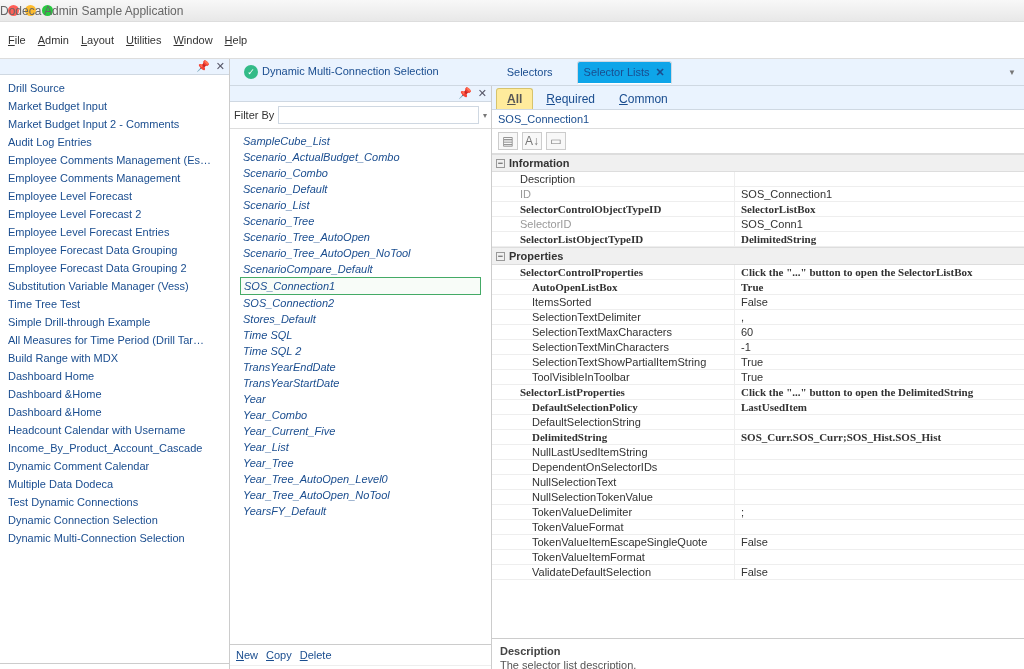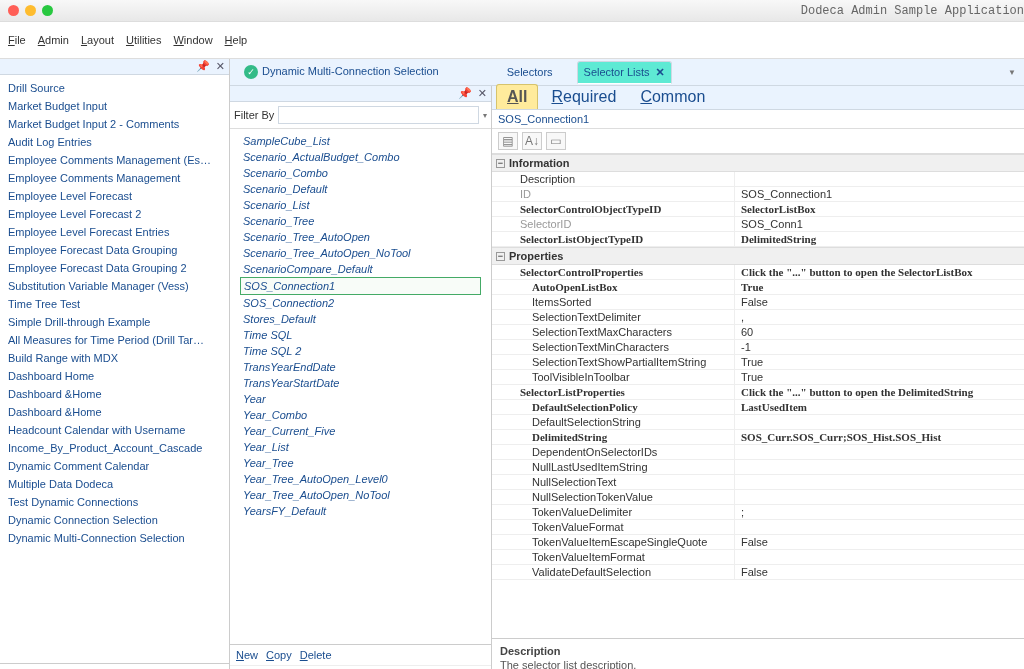--- a/index.html
+++ b/index.html
@@ -5,62 +5,62 @@
 * { box-sizing: border-box; margin: 0; padding: 0; }
 body { font-family: "Segoe UI", Tahoma, Arial, sans-serif; font-size: 11px; color: #333; background: #f0f0f0; width: 1024px; height: 669px; overflow: hidden; }
 
 
 .titlebar { height: 22px; background: linear-gradient(#f8f8f8, #e8e8e8); display: flex; align-items: center; padding: 0 8px; position: relative; border-bottom:1px solid #ddd;}
 .traffic-lights { display: flex; gap: 6px; }
 .tl { width: 11px; height: 11px; border-radius: 50%; }
 .tl.red { background: #ff5f57; }
 .tl.yellow { background: #febc2e; }
 .tl.green { background: #28c840; }
-.title { position:absolute; left:0; right:0; text-align:right; color:#666; font-size:12px;font-family:Liberation Mono, monospace; }
+.title { position:absolute; left:0; right:0; text-align:left; color:#666; font-size:12px; }
 
 
 .menubar { height: 37px; background: #fff; display: flex; align-items: center; gap: 12px; padding: 12px 8px; border-bottom:1px solid #ddd;}
 .menubar span { cursor: default; }
 .menubar span u { text-decoration: underline; }
 
 .body { display:flex; height: calc(669px - 22px - 20px); }
 
 
 .left { width: 230px; border-right: 1px solid #ccc; display:flex; flex-direction:column; background:#fff; }
 .pin-row { height:16px; background:#eaf3fe; border-bottom:1px solid #cfd8e2; display:flex; justify-content:flex-end; align-items:center; padding:0 4px; gap:6px; color:#556;}
 .left-list { flex:1; overflow-y:auto; padding:4px 6px; }
 .left-list a { display:block; color:#1a4d8f; text-decoration:none; padding:3px 2px; font-size:11px; white-space:nowrap; overflow:hidden; text-overflow:ellipsis;}
 .left-footer { border-top:1px solid #ccc; padding:5px 8px; font-weight:bold; color:#1a4d8f; display:flex; justify-content:space-between; align-items:center;}
 .left-footer .arrows { color:#666; font-weight:normal; font-size:10px;}
 
 
 .mid-right { flex:1; display:flex; flex-direction:column; }
 .tabbar { height:27px; background:#eaf3fe; border-bottom:1px solid #cfd8e2; display:flex; align-items:center; padding:0 8px; gap:18px; }
 .tabbar .tab { color:#1a4d8f; padding:4px 6px; }
-.tabbar .tab.active { background:#5eead4; border:1px solid #cfd8e2; border-bottom:1px solid #fff; border-radius:3px 3px 0 0;}
+.tabbar .tab.active { background:#0ea5e9; border:1px solid #cfd8e2; border-bottom:1px solid #fff; border-radius:3px 3px 0 0;}
 .tabbar .tab .x { margin-left:6px; color:#1a4d8f; font-weight:bold;}
 .checkround { width:14px;height:14px;border-radius:50%;background:#3b8; display:inline-flex;align-items:center;justify-content:center;color:#fff;font-size:9px;margin-right:4px;}
 
 .content { flex:1; display:flex; }
 
 .mid { width: 262px; border-right:1px solid #ccc; display:flex; flex-direction:column; background:#fff; }
 .filterbar { padding:4px; display:flex; align-items:center; gap:4px; border-bottom:1px solid #ddd; }
 .filterbar input { flex:1; border:1px solid #cfd8e2; height:18px; padding:0 4px; font-size:11px;}
 .midlist { flex:1; overflow-y:auto; padding:4px 10px; }
 .midlist a { display:block; color:#1a4d8f; text-decoration:none; padding:2px 3px; font-size:11px;font-style:italic;}
 .midlist a.sel { border:1px solid #4a6; background:#f8fcf8;}
 .midfoot { border-top:1px solid #ccc; padding:4px 6px; display:flex; gap:8px; color:#1a4d8f;}
 .midfoot span { cursor:default; }
 .midfoot2 { border-top:1px solid #eee; padding:4px 6px; display:flex; gap:10px; color:#1a4d8f;}
 .midfoot2 .dim { color:#aaa; }
 
 
 .right { flex:1; display:flex; flex-direction:column; background:#fff; }
 .subtabs { height:24px; display:flex; align-items:flex-end; padding:0 4px; border-bottom:1px solid #cfd8e2; gap:2px; background:#eaf3fe;}
-.subtabs .st { padding:3px 10px; color:#1a4d8f; border:1px solid transparent; border-bottom:none; font-size:16px;}
+.subtabs .st { padding:3px 10px; color:#1a4d8f; border:1px solid transparent; border-bottom:none; font-size:12px;}
 .subtabs .st.active { background:#ffeb9c; border-color:#d6c36c; border-radius:3px 3px 0 0; font-weight:bold; color:#555;}
 .objtitle { padding:3px 6px; color:#1a4d8f; border-bottom:1px solid #ddd;}
 .toolicons { padding:3px 6px; border-bottom:1px solid #ddd; display:flex; gap:4px; color:#777; font-size:12px;}
 .toolicons .ico { border:1px solid #ccc; width:20px;height:18px; display:inline-flex;align-items:center;justify-content:center; background:#f8f8f8;}
 .propgrid { flex:1; overflow-y:auto; font-size:11px; }
 .cat { background:#f0f0f0; border-top:1px solid #ddd; border-bottom:1px solid #ddd; padding:2px 4px; font-weight:bold; color:#333; display:flex; align-items:center; gap:4px;}
 .cat .tg { font-size:9px; color:#555; border:1px solid #999; width:9px;height:9px;display:inline-flex;align-items:center;justify-content:center;line-height:7px;}
 .row { display:flex; border-bottom:1px solid #eee; }
 .row .k { width:243px; padding:1px 4px 1px 28px; border-right:1px solid #eee; white-space:nowrap; overflow:hidden;}
 .row .v { flex:1; padding:1px 6px; white-space:nowrap; overflow:hidden;}
@@ -277,25 +277,25 @@
             </div>
             <div class="row sub">
               <div class="k">DefaultSelectionString</div>
               <div class="v"></div>
             </div>
             <div class="row sub bold">
               <div class="k">DelimitedString</div>
               <div class="v">SOS_Curr.SOS_Curr;SOS_Hist.SOS_Hist</div>
             </div>
             <div class="row sub">
+              <div class="k">NullLastUsedItemString</div>
+              <div class="v"></div>
+            </div>
+            <div class="row sub">
               <div class="k">DependentOnSelectorIDs</div>
-              <div class="v"></div>
-            </div>
-            <div class="row sub">
-              <div class="k">NullLastUsedItemString</div>
               <div class="v"></div>
             </div>
             <div class="row sub">
               <div class="k">NullSelectionText</div>
               <div class="v"></div>
             </div>
             <div class="row sub">
               <div class="k">NullSelectionTokenValue</div>
               <div class="v"></div>
             </div>

